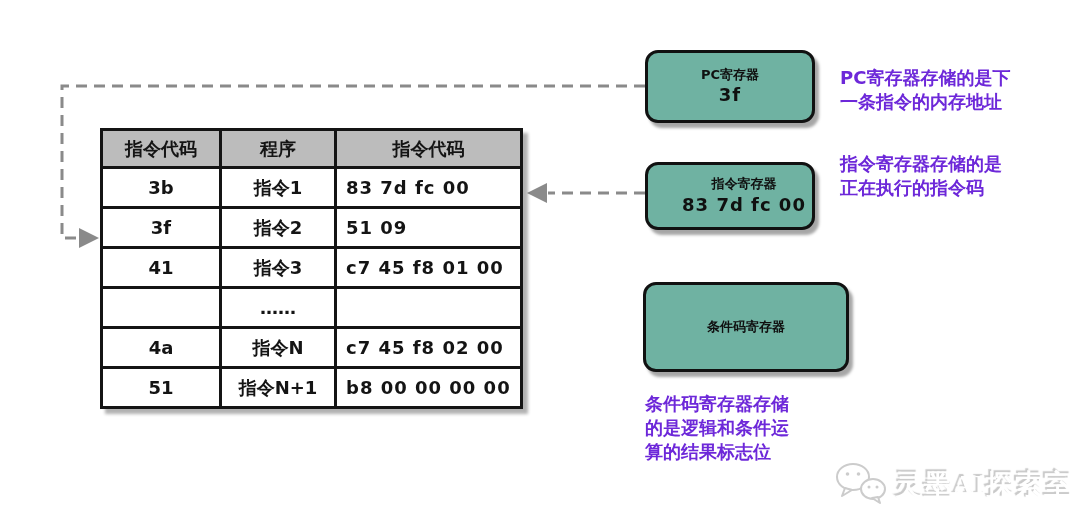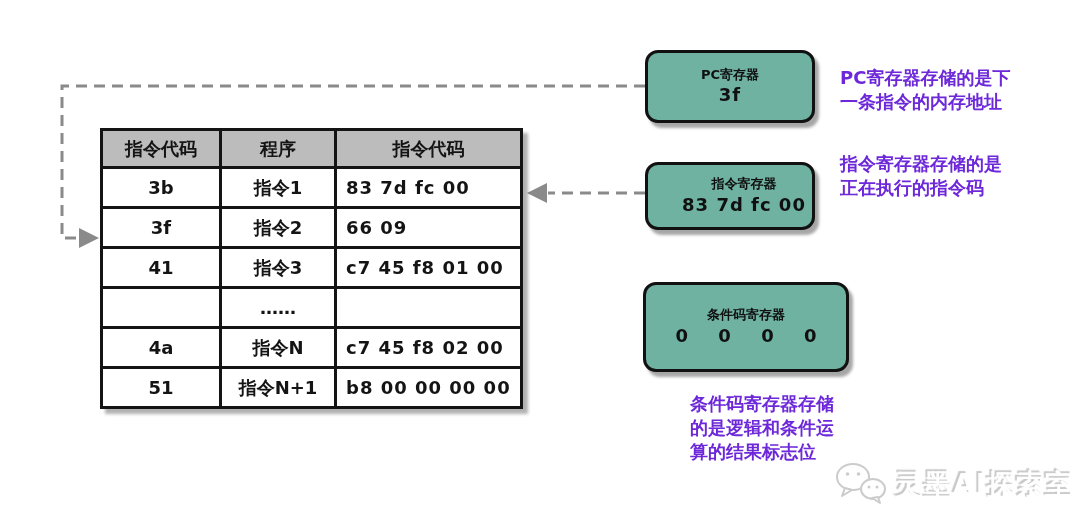--- a/index.html
+++ b/index.html
@@ -87,38 +87,39 @@
     position: absolute;
     z-index: 2;
     font-size: 18px;
     font-weight: 700;
     color: #6d28d9;
     line-height: 1.32;
     white-space: pre-line;
   }
   .note.pc-note   { left: 840px; top: 66px;  width: 215px; }
   .note.ir-note   { left: 840px; top: 152px; width: 215px; }
-  .note.cc-note   { left: 645px; top: 392px; width: 200px; margin-left: 45px; }
+  .note.cc-note   { left: 645px; top: 392px; width: 200px; }
 
   
   .watermark {
     position: absolute;
     left: 833px; top: 460px;
     display: flex;
     align-items: center;
     gap: 6px;
     z-index: 2;
   }
   .watermark .wm-text {
     font-size: 28px;
     font-weight: 600;
     color: #ffffff;
     text-shadow: -2px -2px 1px #c9c9c9;
     letter-spacing: 1px;
     white-space: nowrap;
+    font-family: Liberation Serif, serif;
   }
 </style>
 </head>
 <body>
 
 <div class="canvas">
 
   <svg class="links" viewBox="0 0 1080 532">
 
     <polyline points="645,86 62,86 62,238 78,238" fill="none" stroke="#8a8a8a" stroke-width="3" stroke-dasharray="11 7"></polyline>
@@ -141,21 +142,21 @@
       <th>指令代码</th>
     </tr>
     <tr>
       <td>3b</td>
       <td>指令1</td>
       <td class="code">83 7d fc 00</td>
     </tr>
     <tr>
       <td>3f</td>
       <td>指令2</td>
-      <td class="code">66 09</td>
+      <td class="code">51 09</td>
     </tr>
     <tr>
       <td>41</td>
       <td>指令3</td>
       <td class="code">c7 45 f8 01 00</td>
     </tr>
     <tr>
       <td></td>
       <td>……</td>
       <td class="code"></td>
@@ -178,21 +179,20 @@
     <div class="val">3f</div>
   </div>
 
   <div class="regbox ir">
     <div class="title">指令寄存器</div>
     <div class="val">83 7d fc 00</div>
   </div>
 
   <div class="regbox cc">
     <div class="title">条件码寄存器</div>
-    <div class="bits">0 0 0 0</div>
   </div>
 
   <div class="note pc-note">PC寄存器存储的是下
 一条指令的内存地址</div>
   <div class="note ir-note">指令寄存器存储的是
 正在执行的指令码</div>
   <div class="note cc-note">条件码寄存器存储
 的是逻辑和条件运
 算的结果标志位</div>
 

